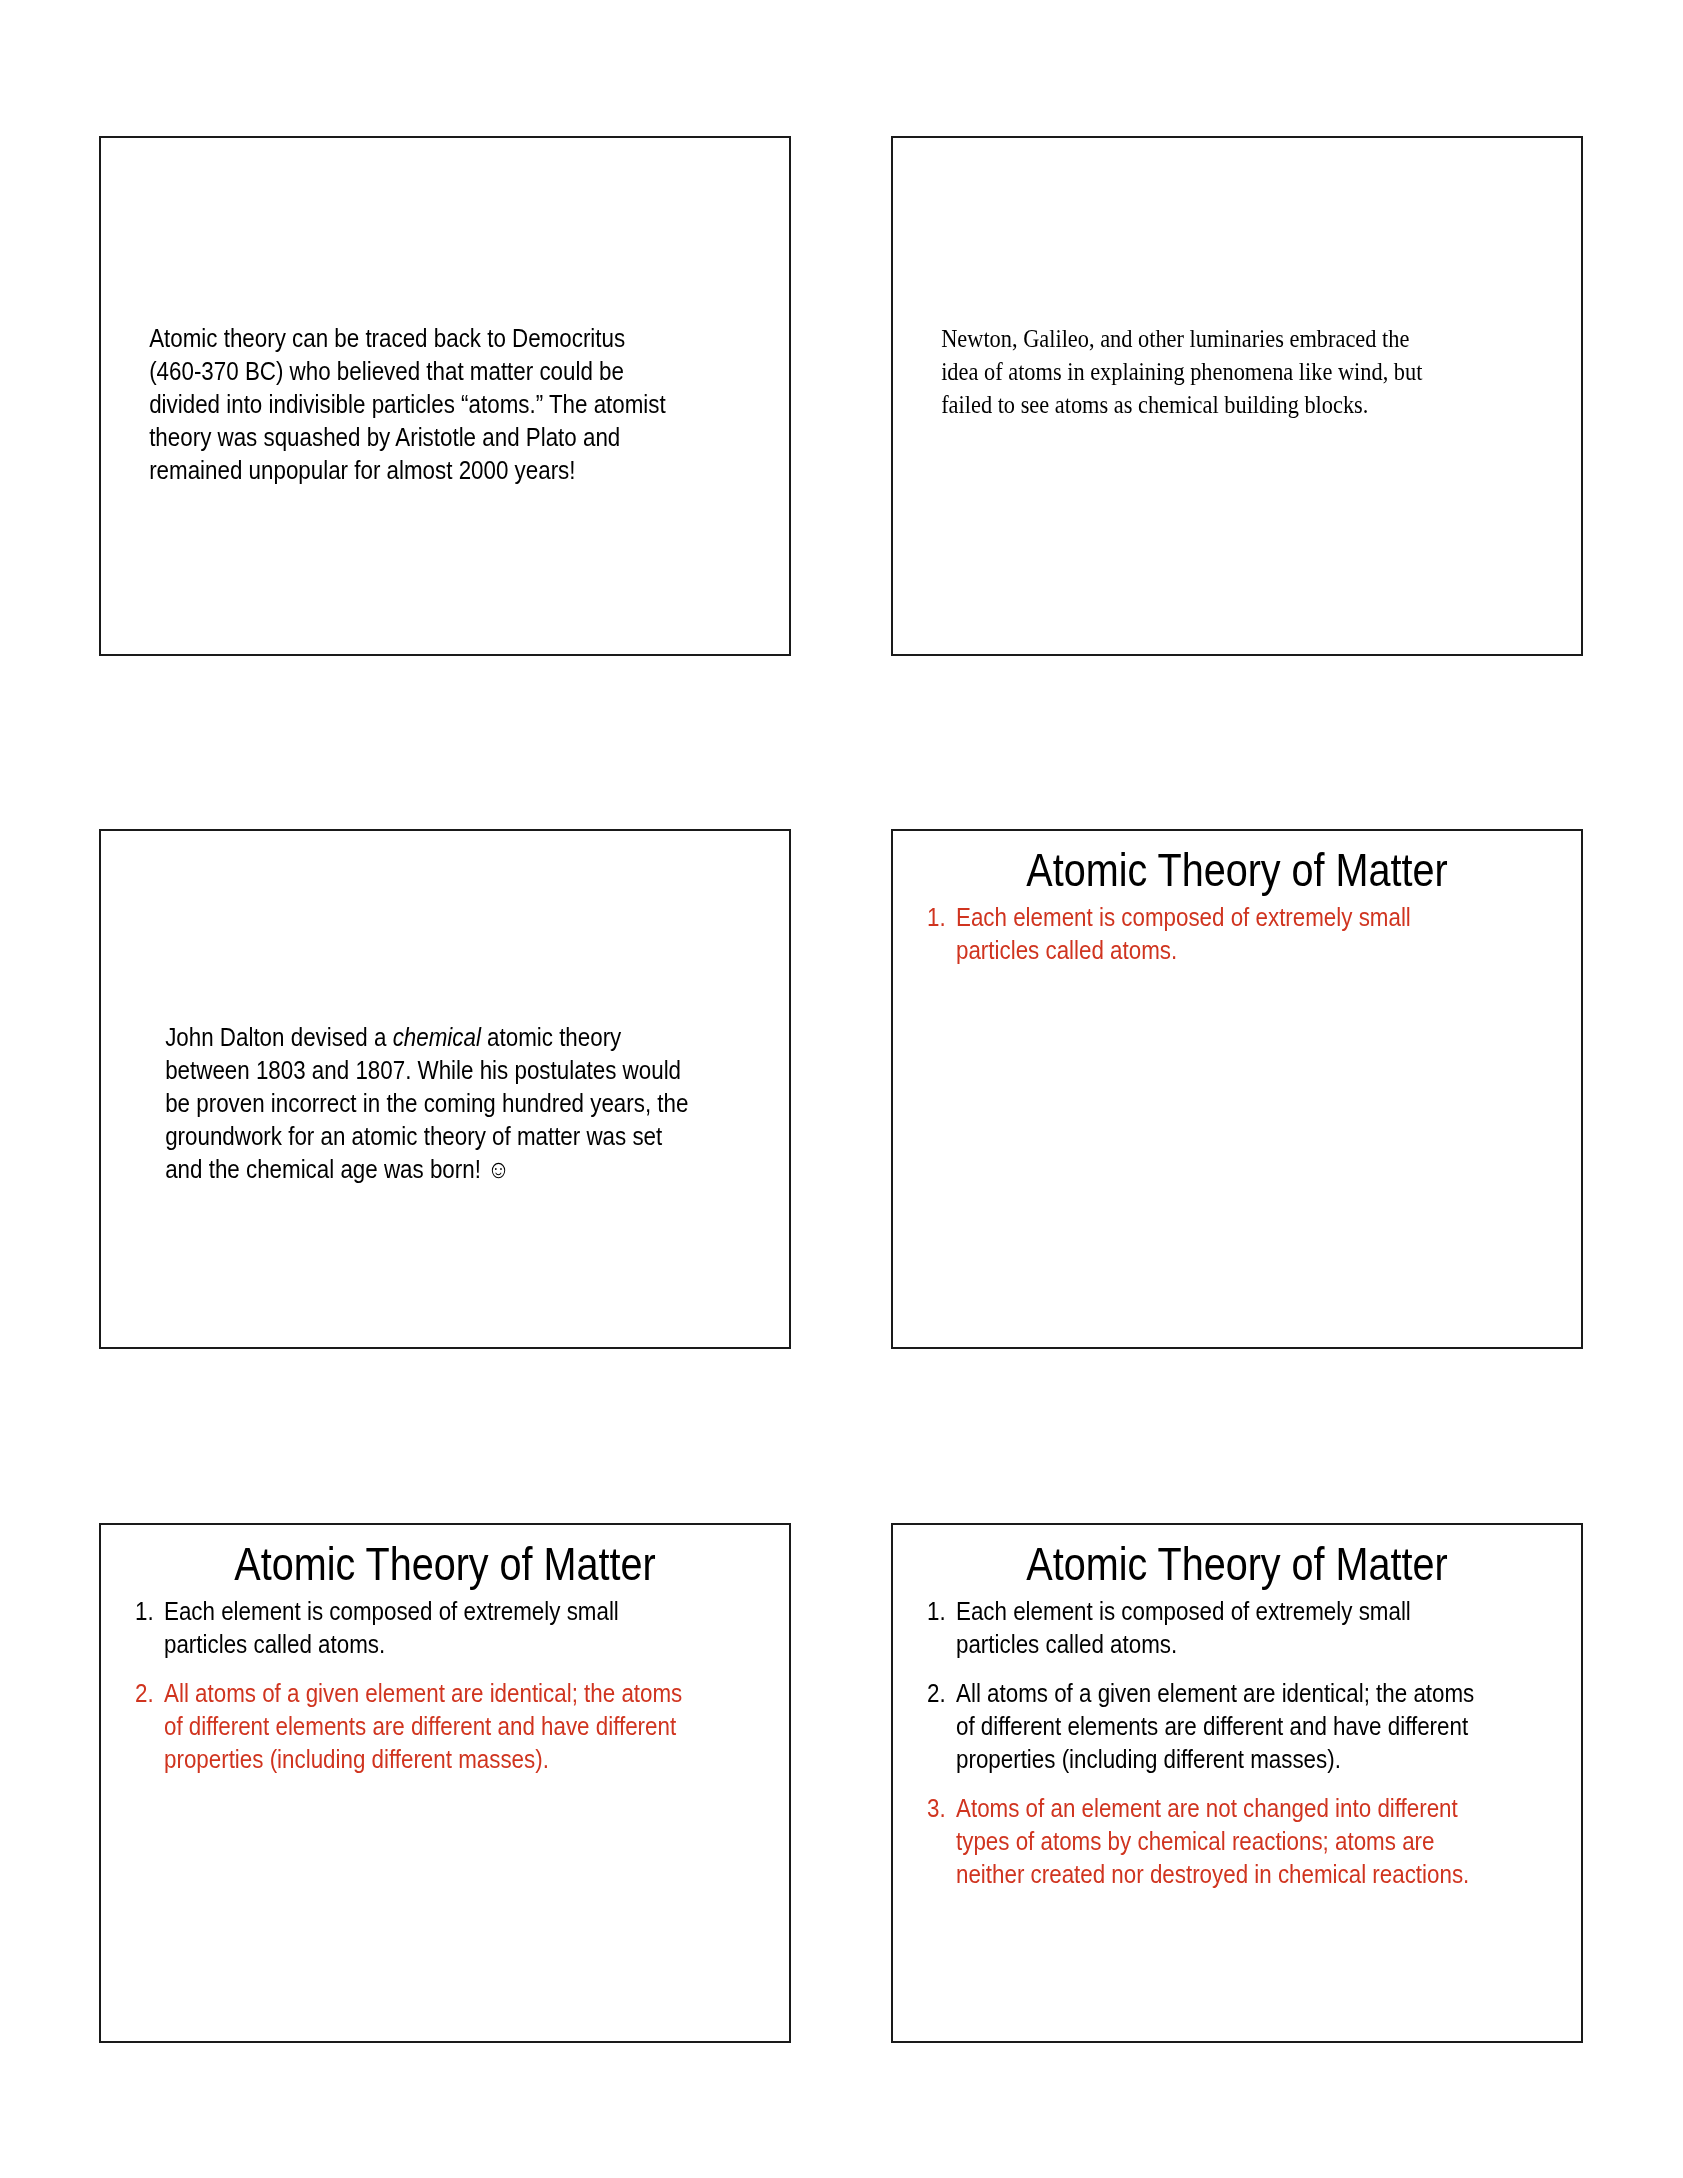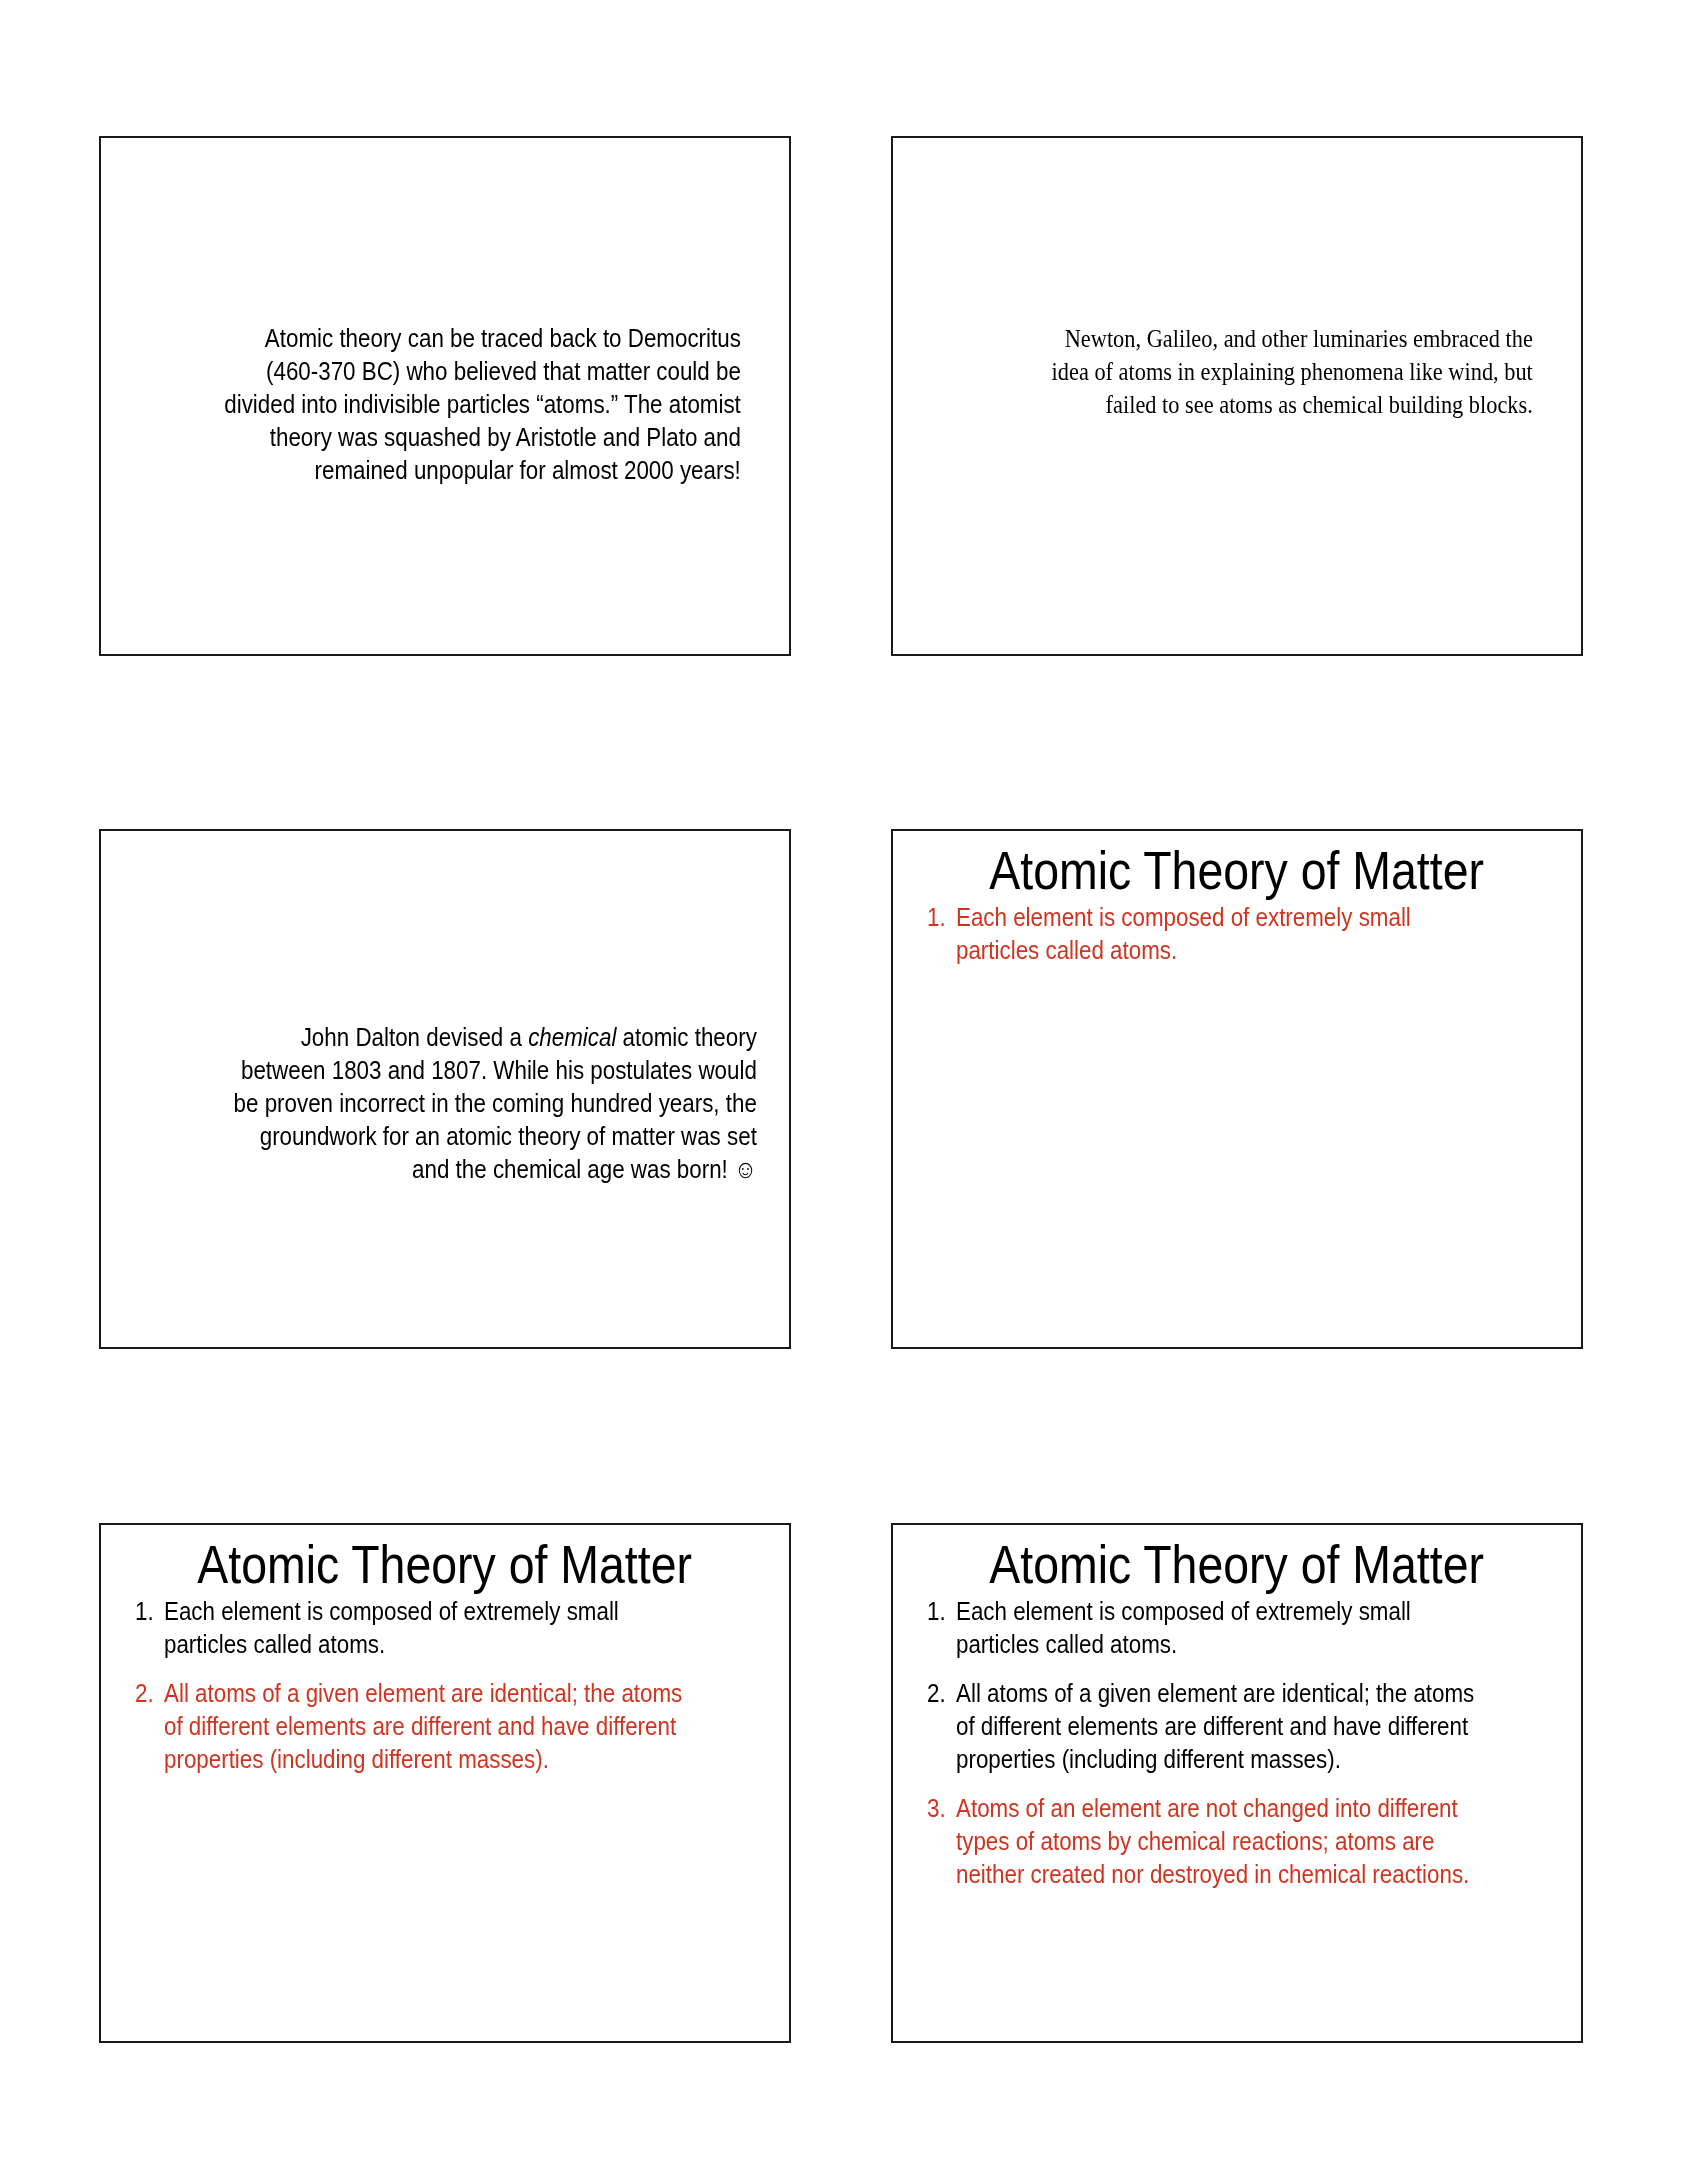--- a/index.html
+++ b/index.html
@@ -7,29 +7,29 @@
          font-family:"Liberation Sans", sans-serif; color:#000; }
   .slide { position:absolute; width:688px; height:516px; border:2px solid #1a1a1a;
            box-sizing:content-box; background:#fff; overflow:hidden; }
   .s1 { left:99px; top:136px; }
   .s2 { left:891px; top:136px;font-family:Liberation Serif, serif; }
   .s3 { left:99px; top:829px; }
   .s4 { left:891px; top:829px; }
   .s5 { left:99px; top:1523px; }
   .s6 { left:891px; top:1523px; }
 
-  .center-body { position:absolute; left:0; width:688px; text-align:right;
+  .center-body { position:absolute; left:0; width:688px; text-align:left;
                  font-size:26px; line-height:33px; }
   .center-body .line { white-space:nowrap; display:block; transform:scaleX(0.86);
                        transform-origin:center; }
   .s1 .center-body, .s2 .center-body { top:184px; }
   .s3 .center-body { top:190px;margin-left:16px; }
 
   .title { position:absolute; left:0; top:13px; width:688px; text-align:center;
-           font-size:54px; line-height:53px; white-space:nowrap; }
+           font-size:46px; line-height:53px; white-space:nowrap; }
   .title span { display:inline-block; transform:scaleX(0.86); transform-origin:center; }
 
   .list { position:absolute; left:34px; top:70px; width:644px; font-size:26px; line-height:33px; }
   .list-item { position:relative; padding-left:29px; margin-bottom:16px; }
   .list-item .num { position:absolute; left:0; top:0; transform:scaleX(0.86); transform-origin:left; }
   .list-item .line { display:block; white-space:nowrap; transform:scaleX(0.86); transform-origin:left; }
   .red { color:#d0341f; }
   .ital { font-style:italic; }
 </style>
 </head>

